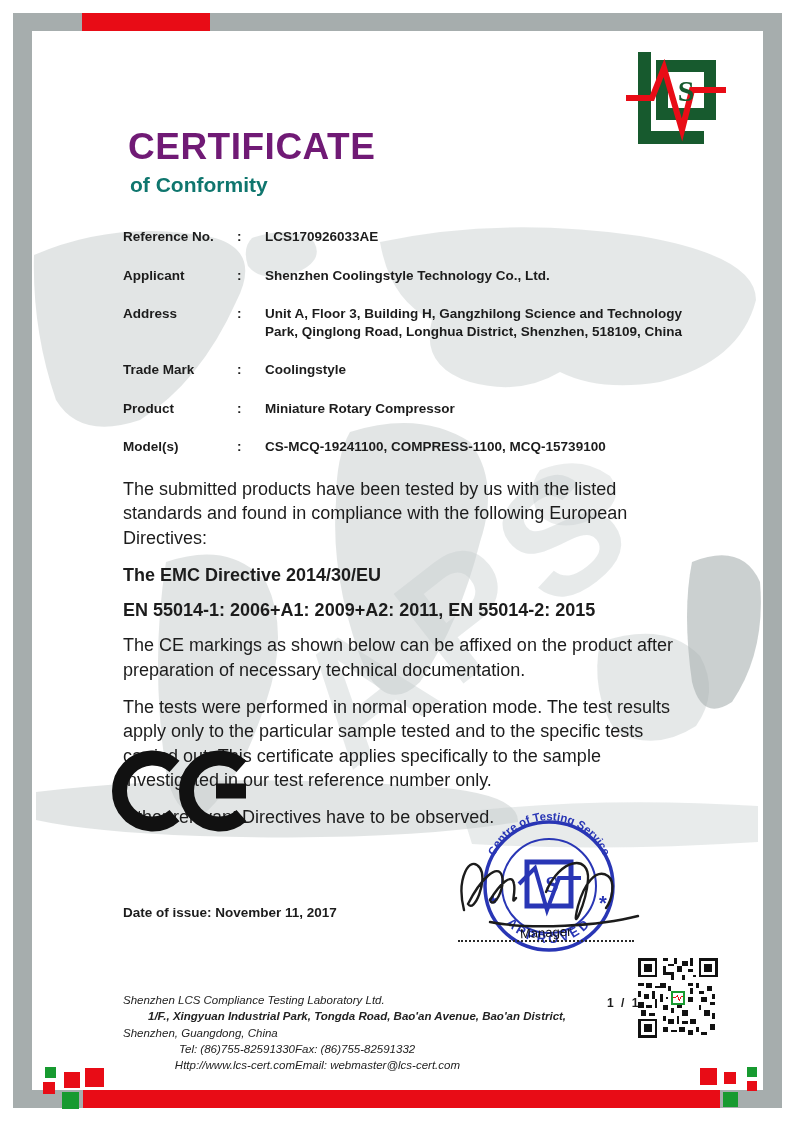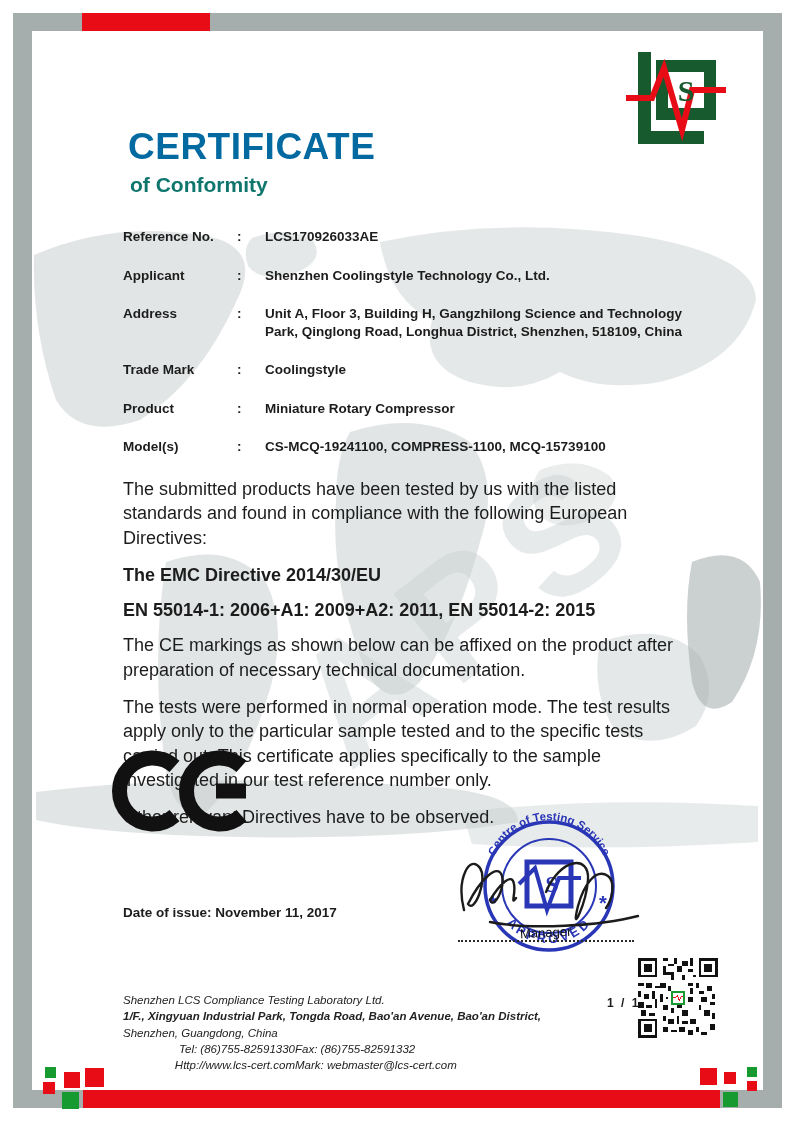--- a/index.html
+++ b/index.html
@@ -17,42 +17,42 @@
   #map-svg{position:absolute;left:0;top:0;z-index:0;}
   .wm-text{
     position:absolute;left:255px;top:430px;width:420px;height:360px;z-index:0;
     font-size:165px;font-weight:bold;color:#c7cecf;opacity:.42;letter-spacing:14px;
     transform:rotate(-38deg);transform-origin:center center;line-height:360px;text-align:center;
     user-select:none;
   }
   
   .logo{position:absolute;left:626px;top:50px;z-index:2;}
   .title-block{position:absolute;left:128px;top:126px;z-index:2;}
-  .title-main{font-size:37px;font-weight:bold;letter-spacing:.5px;color:#0369a1;}
+  .title-main{font-size:37px;font-weight:bold;letter-spacing:.5px;color:#701a75;}
   .title-sub{font-size:21px;font-weight:bold;margin-top:5px;margin-left:2px;color:#0f766e;}
   
   .fields{position:absolute;left:123px;top:228px;width:575px;z-index:2;}
   .field-row{display:flex;margin-bottom:21px;font-size:13.5px;font-weight:bold;line-height:1.3;}
   .f-label{width:114px;flex:none;}
   .f-colon{width:28px;flex:none;}
   .f-value{width:420px;}
   
   .bodytext{position:absolute;left:123px;top:477px;width:572px;z-index:2;font-size:18px;line-height:1.35;}
   .bodytext p{margin:0 0 13px 0;}
   .bodytext p.b{font-weight:bold;margin-bottom:11px;}
   
   .ce{position:absolute;left:112px;top:742px;z-index:2;}
   .stamp-wrap{position:absolute;left:449px;top:798px;z-index:3;}
   .sig-wrap{position:absolute;left:448px;top:828px;z-index:5;}
   .dotline{position:absolute;left:458px;top:940px;width:176px;border-bottom:2px dotted #2a2a2a;z-index:4;}
   .manager{position:absolute;left:520px;top:925px;z-index:4;font-size:13px;color:#111;transform:rotate(-3deg);}
   .dateline{position:absolute;left:123px;top:905px;z-index:2;font-size:13.5px;font-weight:bold;}
   
   .footer{position:absolute;left:123px;top:992px;z-index:2;font-size:11.5px;line-height:1.42;color:#222;font-style:italic;}
-  .footer .b{font-weight:bold;}
+  .footer .b{font-weight:bold;margin-left:25px;}
   .f2col{display:flex;}
   .f2col .c1{width:172px;flex:none;text-align:right;}
   .qr{position:absolute;left:638px;top:958px;z-index:2;}
   .pagenum{position:absolute;left:607px;top:996px;z-index:2;font-size:12px;font-weight:bold;letter-spacing:2px;}
 </style>
 </head>
 <body>
 
 <div id="page">
 
@@ -200,21 +200,21 @@
   <div class="footer">
     <div>Shenzhen LCS Compliance Testing Laboratory Ltd.</div>
     <div class="b">1/F., Xingyuan Industrial Park, Tongda Road, Bao'an Avenue, Bao'an District,</div>
     <div>Shenzhen, Guangdong, China</div>
     <div class="f2col">
       <span class="c1">Tel: (86)755-82591330</span>
       <span>Fax: (86)755-82591332</span>
     </div>
     <div class="f2col">
       <span class="c1">Http://www.lcs-cert.com</span>
-      <span>Mark: webmaster@lcs-cert.com</span>
+      <span>Email: webmaster@lcs-cert.com</span>
     </div>
   </div>
 
   <div class="qr">
     <svg width="80" height="80" viewBox="0 0 29 29" shape-rendering="crispEdges">
       <rect x="0" y="0" width="29" height="29" fill="#fff"></rect>
       <g fill="#111">
         <rect x="0" y="0" width="7" height="7"></rect>
           <rect x="1" y="1" width="5" height="5" fill="#fff"></rect>
           <rect x="2" y="2" width="3" height="3"></rect>

